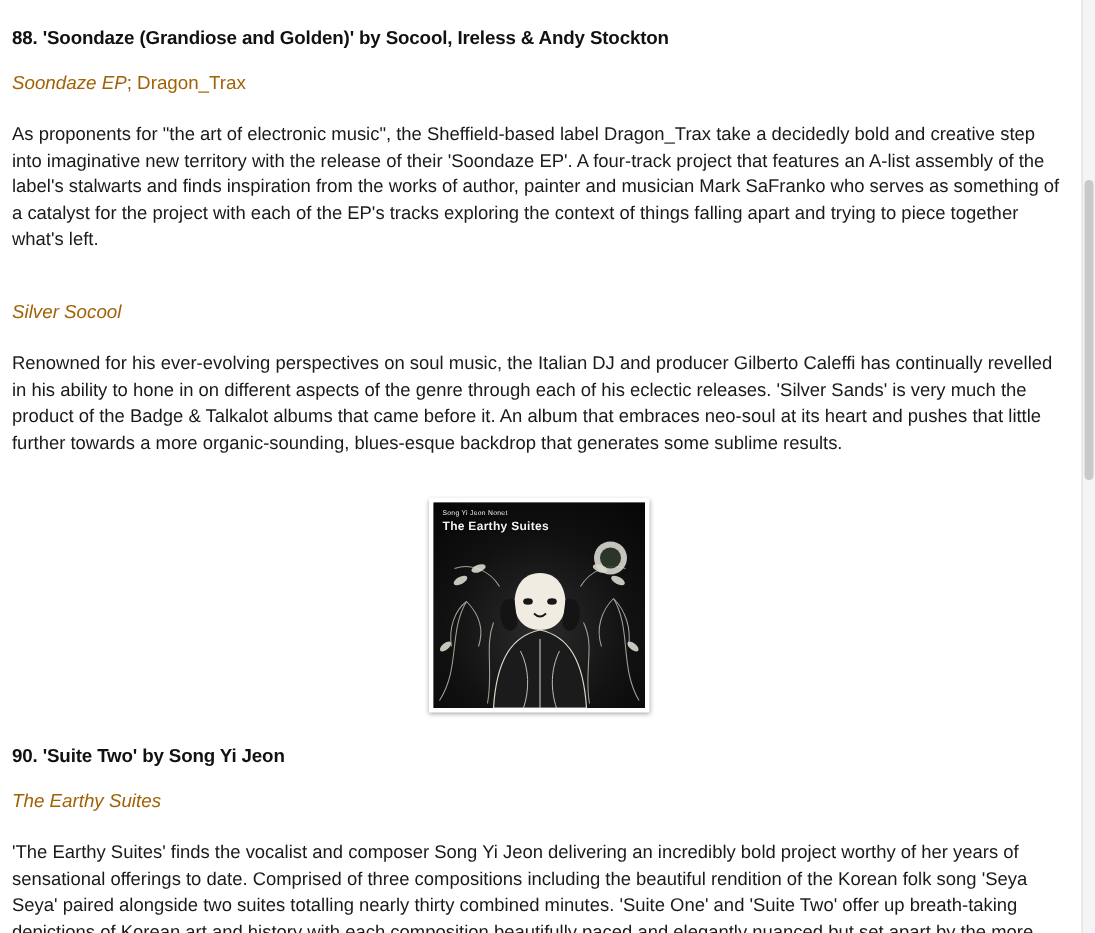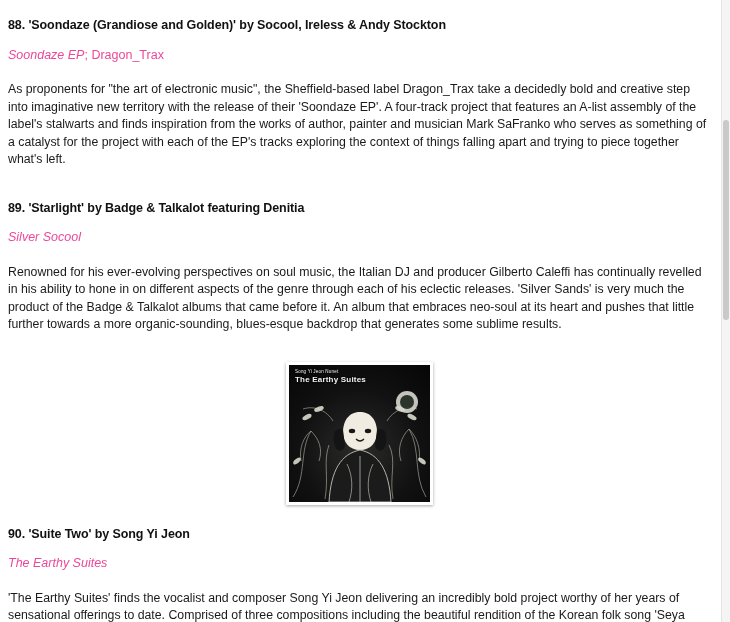--- a/index.html
+++ b/index.html
@@ -29,21 +29,21 @@
     font-size: 12.5px;
     font-weight: bold;
     color: #111111;
     line-height: 1.25;
     margin: 0 0 14px 0;
     letter-spacing: -0.1px;
   }
   .entry-sub {
     font-size: 12.5px;
     font-style: italic;
-    color: #ec4899;
+    color: #a16207;
     line-height: 1.25;
     margin: 0 0 18px 0;
   }
   .entry-sub .nonitalic {
     font-style: normal;
   }
   .entry-body {
     font-size: 12.3px;
     color: #1a1a1a;
     line-height: 1.42;
@@ -156,21 +156,20 @@
 
   <div class="entry">
     <div class="entry-title">88. 'Soondaze (Grandiose and Golden)' by Socool, Ireless &amp; Andy Stockton</div>
     <div class="entry-sub"><span>Soondaze EP</span><span class="nonitalic">; Dragon_Trax</span></div>
     <div class="entry-body">As proponents for "the art of electronic music", the Sheffield-based label Dragon_Trax take a decidedly bold and creative step into imaginative new territory with the release of their 'Soondaze EP'.  A four-track project that features an A-list assembly of the label's stalwarts and finds inspiration from the works of author, painter and musician Mark SaFranko who serves as something of a catalyst for the project with each of the EP's tracks exploring the context of things falling apart and trying to piece together what's left.</div>
   </div>
 
   <div class="spacer-1"></div>
 
   <div class="entry">
-    <div class="entry-title">89. 'Starlight' by Badge &amp; Talkalot featuring Denitia</div>
     <div class="entry-sub"><span>Silver Socool</span><span class="nonitalic"></span></div>
     <div class="entry-body">Renowned for his ever-evolving perspectives on soul music, the Italian DJ and producer Gilberto Caleffi has continually revelled in his ability to hone in on different aspects of the genre through each of his eclectic releases.  'Silver Sands' is very much the product of the Badge &amp; Talkalot albums that came before it.  An album that embraces neo-soul at its heart and pushes that little further towards a more organic-sounding, blues-esque backdrop that generates some sublime results.</div>
   </div>
 
   <div class="image-block">
     <div class="album-frame">
       <div class="album-art">
         <div class="art-bg"></div>
         <svg class="leaf" viewBox="0 0 141 137" preserveAspectRatio="none">
           <g stroke="#cfd3c4" stroke-width="0.7" fill="none" opacity="0.75">

